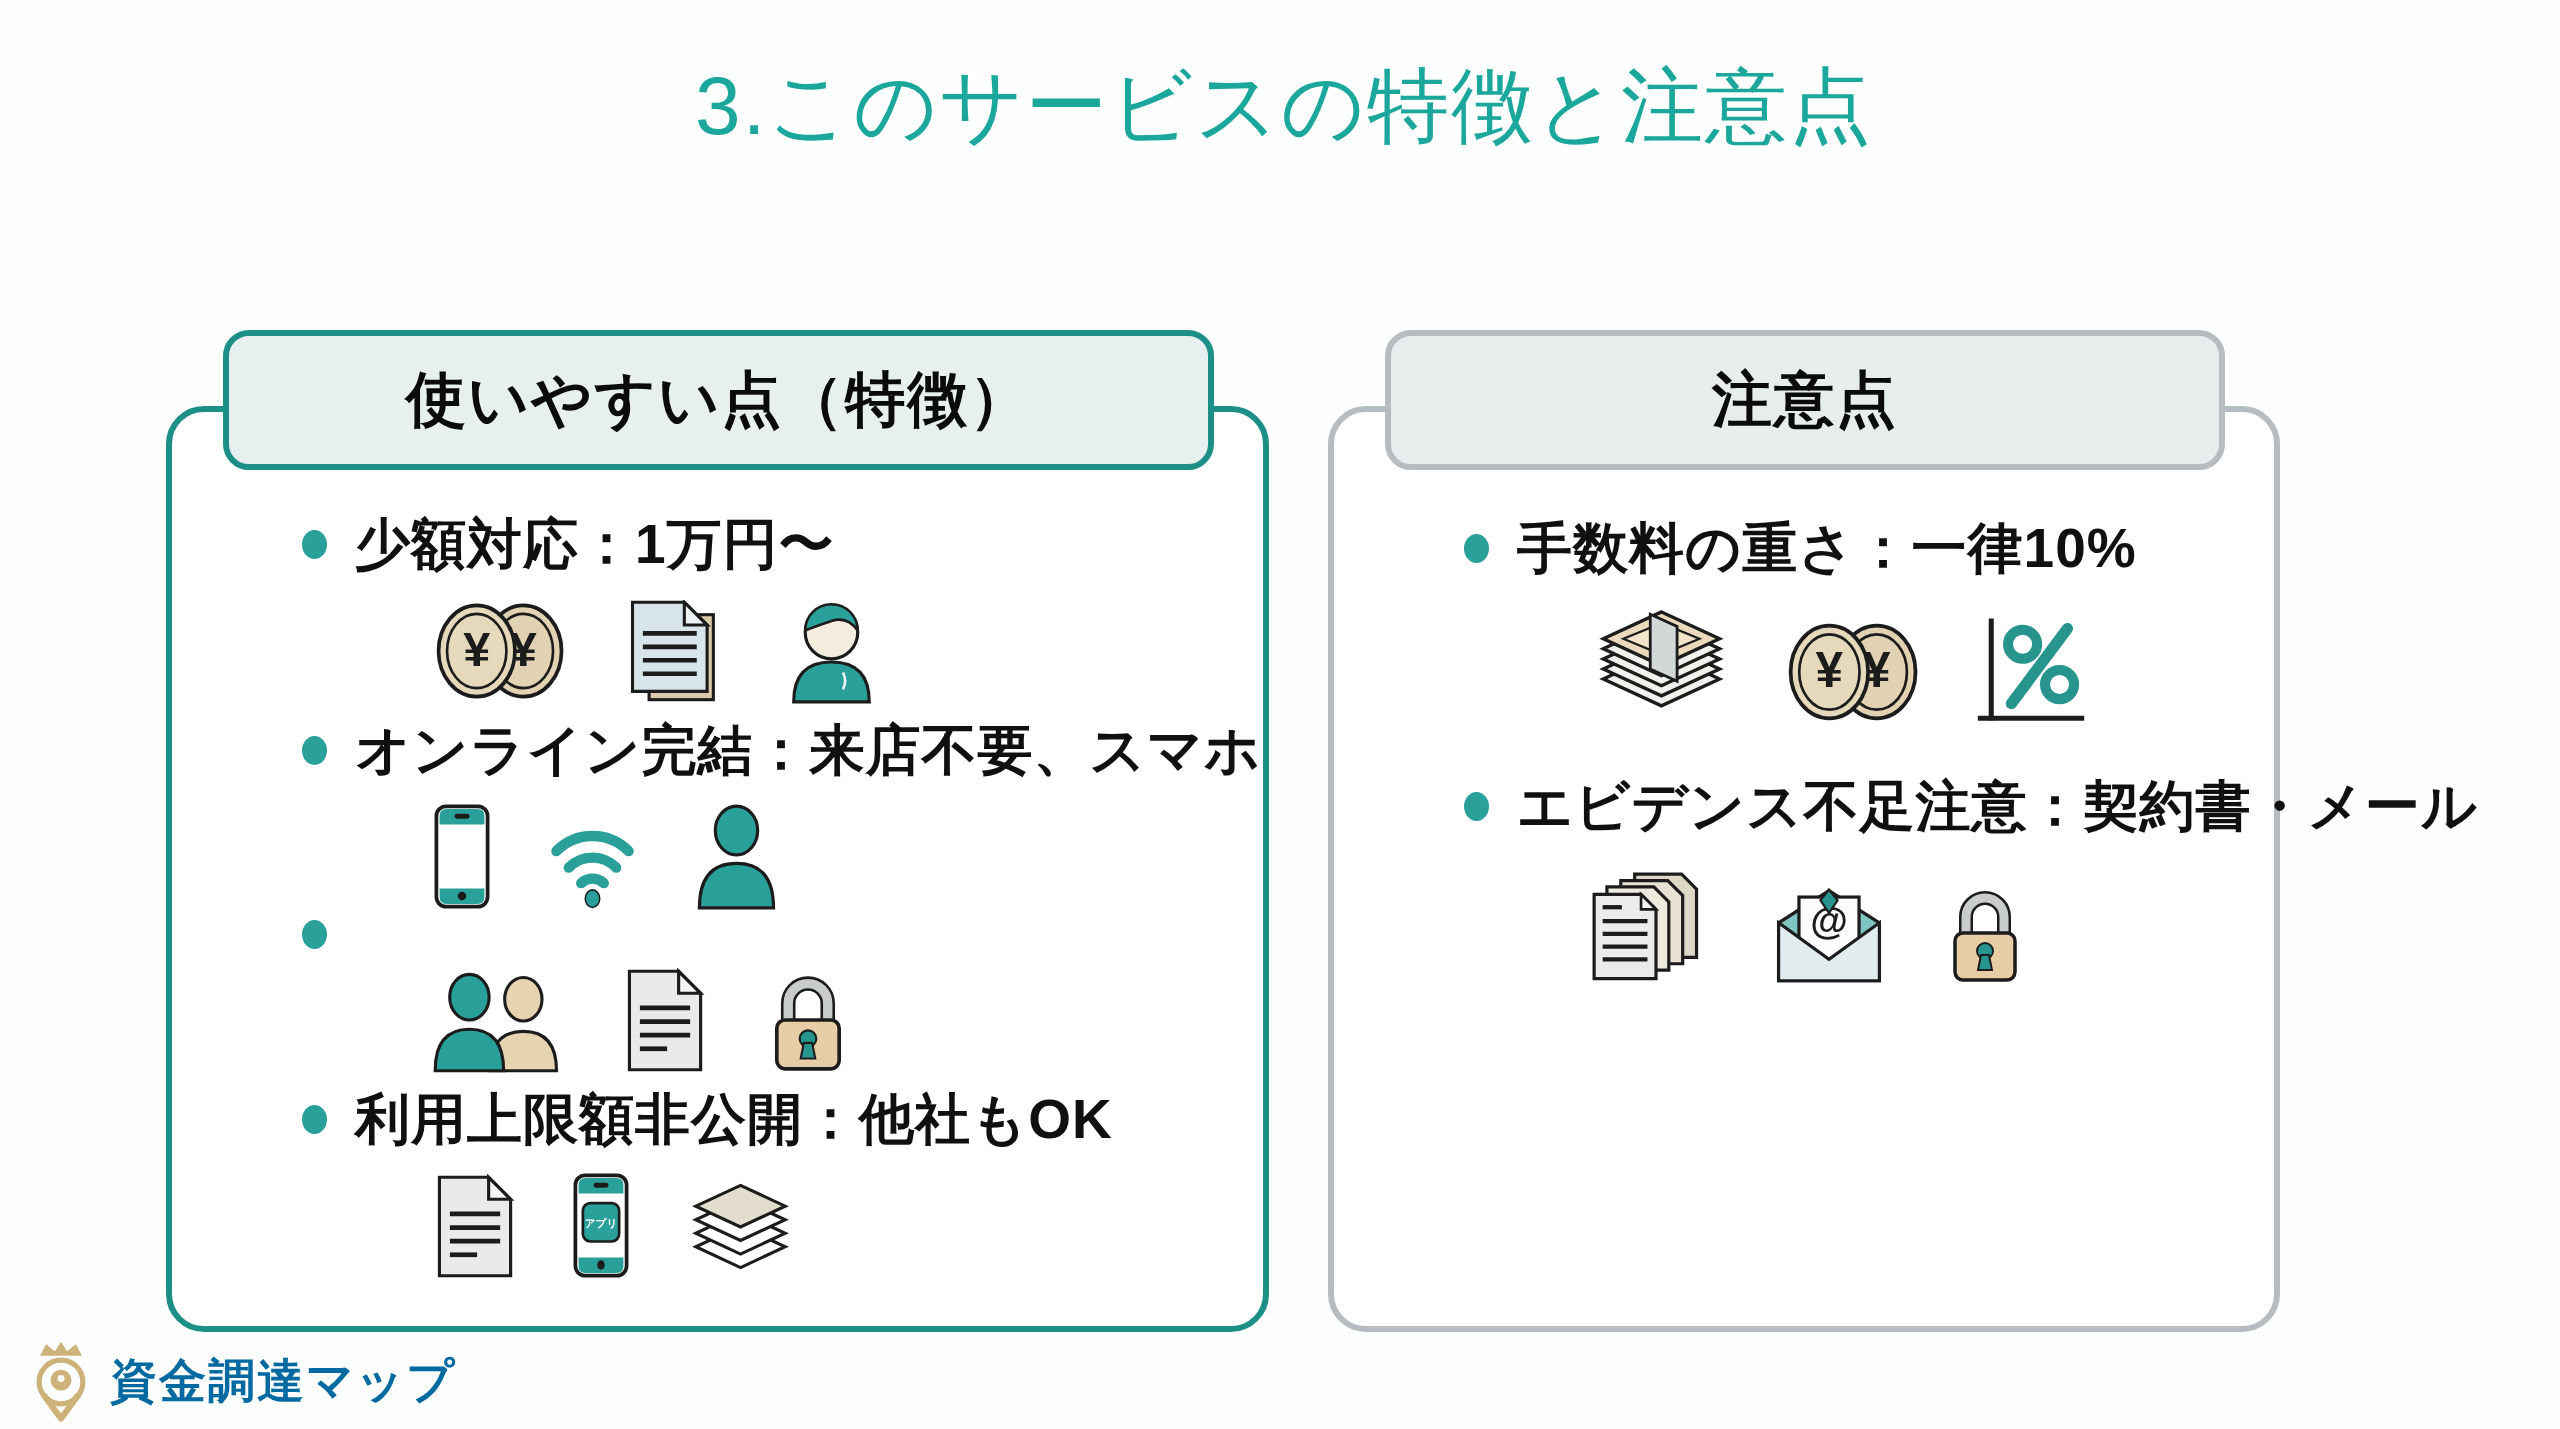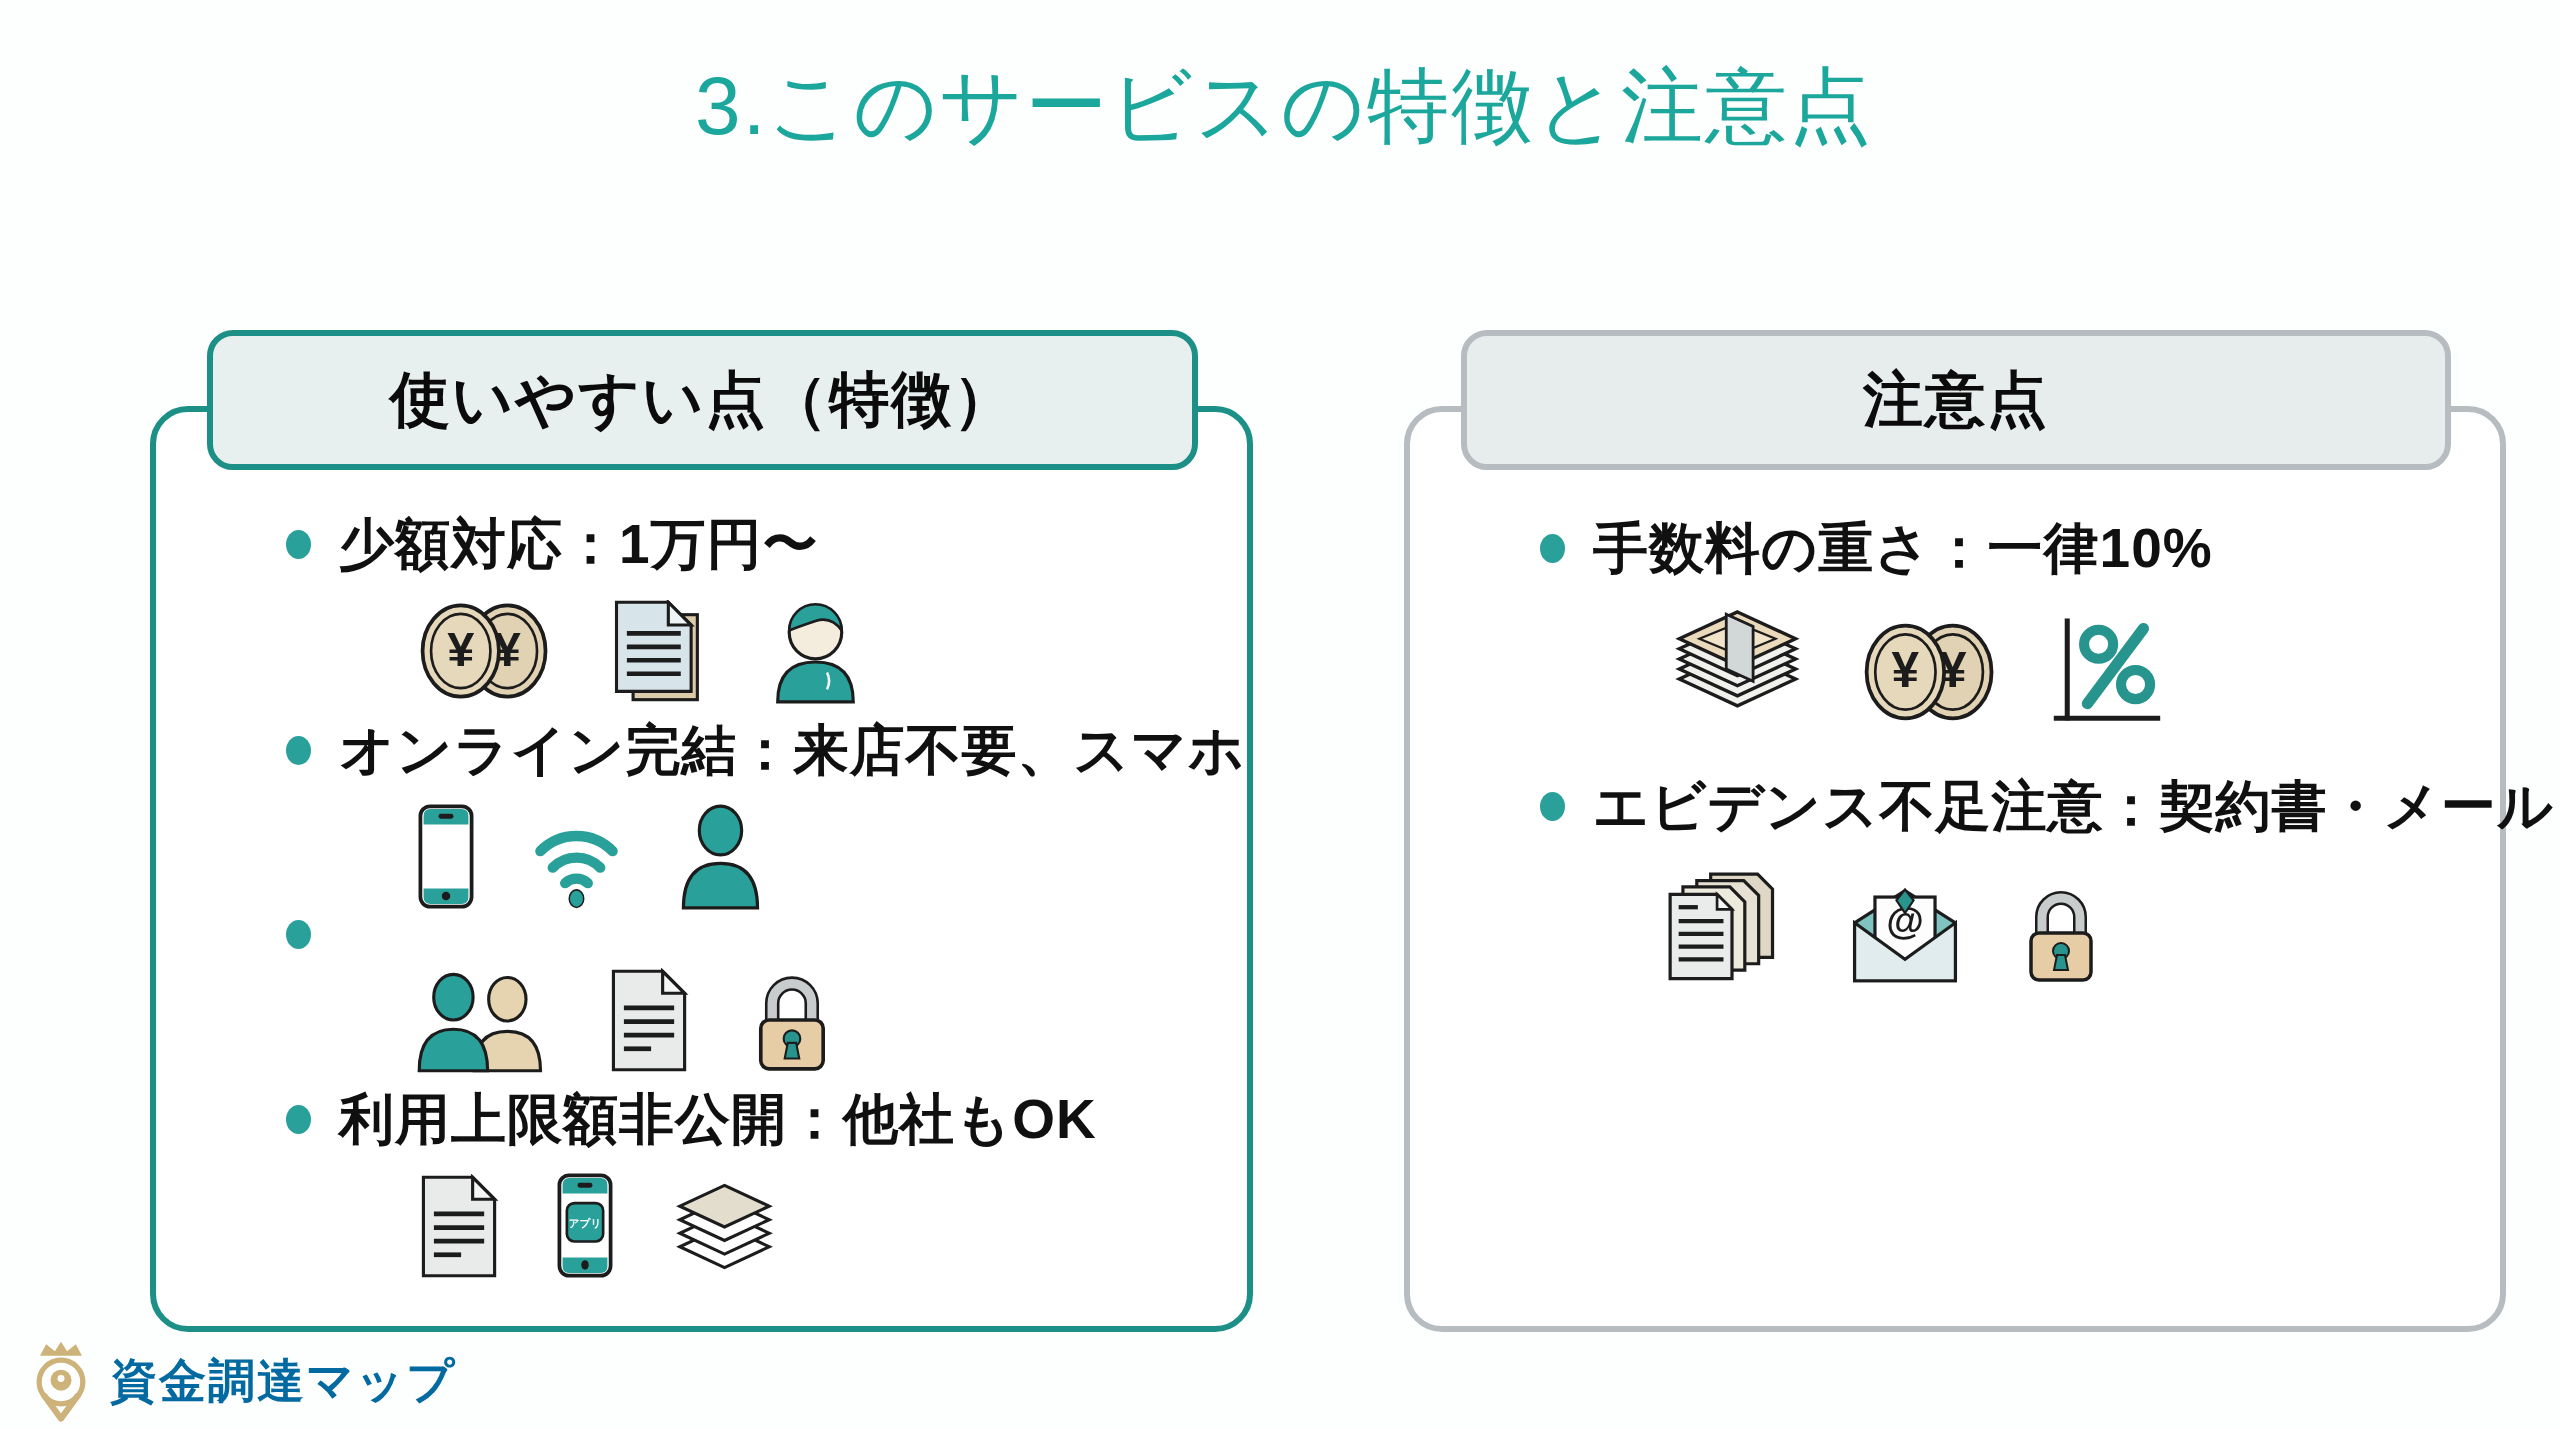--- a/index.html
+++ b/index.html
@@ -28,23 +28,23 @@
   .slide{position:relative;width:2560px;height:1429px;background:var(--bg);}
 
   .page-title{
     position:absolute;top:52px;left:0;width:100%;
     text-align:center;
     font-size:82px;font-weight:400;letter-spacing:2px;
     color:var(--teal);
     padding-left:8px;
   }
 
-  .panel{position:absolute;top:330px;height:1002px;}
+  .panel{position:absolute;top:330px;height:1002px;margin-left:16px;}
   .panel-left{left:150px;width:1103px;}
-  .panel-right{left:1404px;width:1102px;}
+  .panel-right{left:1312px;width:952px;}
 
   .panel-header{
     position:absolute;top:0;left:57px;right:55px;height:140px;
     border-radius:26px;z-index:2;
     display:flex;align-items:center;justify-content:center;
     font-size:60px;font-weight:800;letter-spacing:2px;color:#0b0b0b;
   }
   .panel-left .panel-header{background:var(--header-fill-left);border:6px solid var(--teal-dark);}
   .panel-right .panel-header{background:var(--header-fill-right);border:6px solid var(--gray-border);}
 

